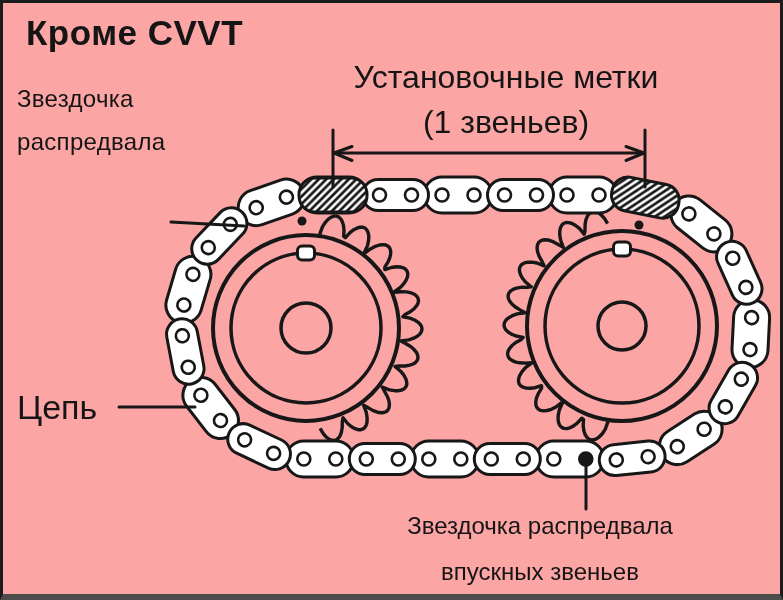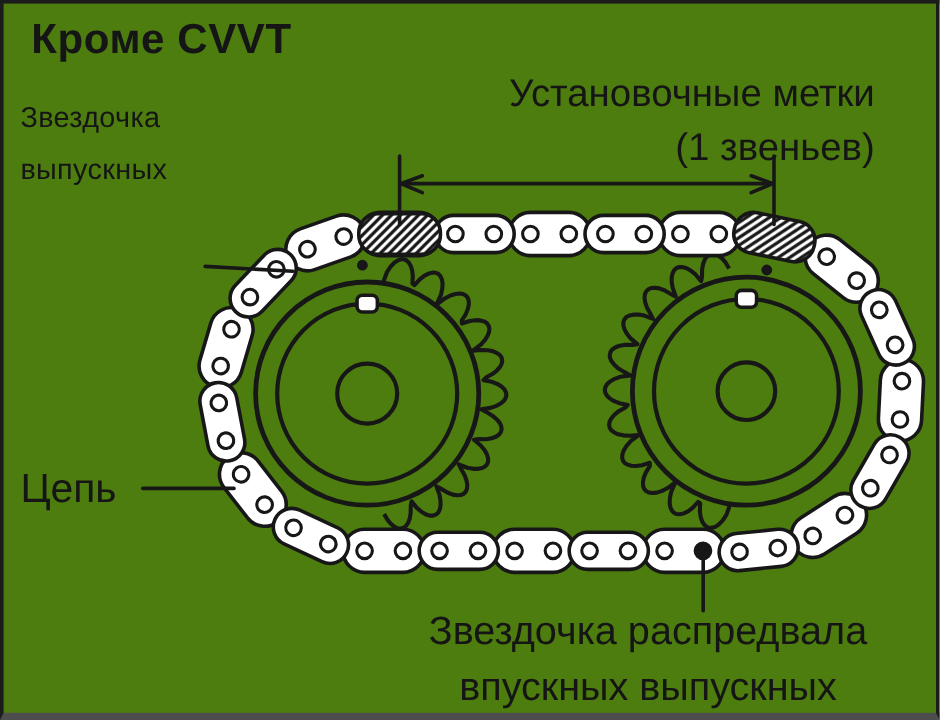--- a/index.html
+++ b/index.html
@@ -1,29 +1,29 @@
 <!DOCTYPE html>
 <html><head>
 <meta charset="utf-8">
 <style>
   html,body{margin:0;padding:0;background:#e8e8e8;}
   .page{
-    position:relative;width:783px;height:600px;background:#4d7c0f;
+    position:relative;width:783px;height:600px;background:#fca5a5;
     font-family:"Liberation Sans",sans-serif;color:#151515;overflow:hidden;
     box-sizing:border-box;
     border-top:3px solid #1c1c1c;border-left:3px solid #1c1c1c;
     border-right:3px solid #1c1c1c;border-bottom:6px solid #4d4d4d;
   }
   svg.drawing{position:absolute;left:0;top:0;}
   .t{position:absolute;line-height:1.25;white-space:nowrap;}
   .title{left:23px;top:8px;font-size:35px;font-weight:bold;letter-spacing:.5px;}
   .lbl-exhaust{left:14px;top:74px;font-size:24px;line-height:43px;letter-spacing:.3px;}
-  .lbl-marks{left:280px;top:52px;width:446px;text-align:right;font-size:32px;line-height:45px;}
+  .lbl-marks{left:280px;top:52px;width:446px;text-align:center;font-size:32px;line-height:45px;}
   .lbl-chain{left:14px;top:383px;font-size:34px;text-align:right;}
-  .lbl-intake{left:300px;top:500px;width:474px;text-align:center;font-size:33px;line-height:46px;}
+  .lbl-intake{left:300px;top:500px;width:474px;text-align:center;font-size:24px;line-height:46px;}
 </style>
 </head>
 <body>
 
 <div class="page">
 
   <svg id="drawing" class="drawing" width="783" height="600" viewBox="0 0 783 600">
       <defs>
         <pattern id="hatch" patternUnits="userSpaceOnUse" width="7.5" height="7.5">
           <rect x="0" y="0" width="7.5" height="7.5" fill="#fff"></rect>
@@ -179,28 +179,28 @@
         <line x1="168" y1="219" x2="241" y2="223"></line>
         <line x1="116" y1="404" x2="192" y2="404"></line>
         <line x1="583" y1="453" x2="583" y2="506"></line>
       </g>
     </svg>
 
   <div class="t title">Кроме CVVT</div>
 
   <div class="t lbl-exhaust">
     <div>Звездочка</div>
-    <div>выпускных</div>
+    <div>распредвала</div>
   </div>
 
   <div class="t lbl-marks">
     <div>Установочные метки</div>
     <div>(1 звеньев)</div>
   </div>
 
   <div class="t lbl-chain">Цепь</div>
 
   <div class="t lbl-intake">
     <div>Звездочка распредвала</div>
-    <div>впускных выпускных</div>
+    <div>впускных звеньев</div>
   </div>
 
 </div>
 
 </body></html>

